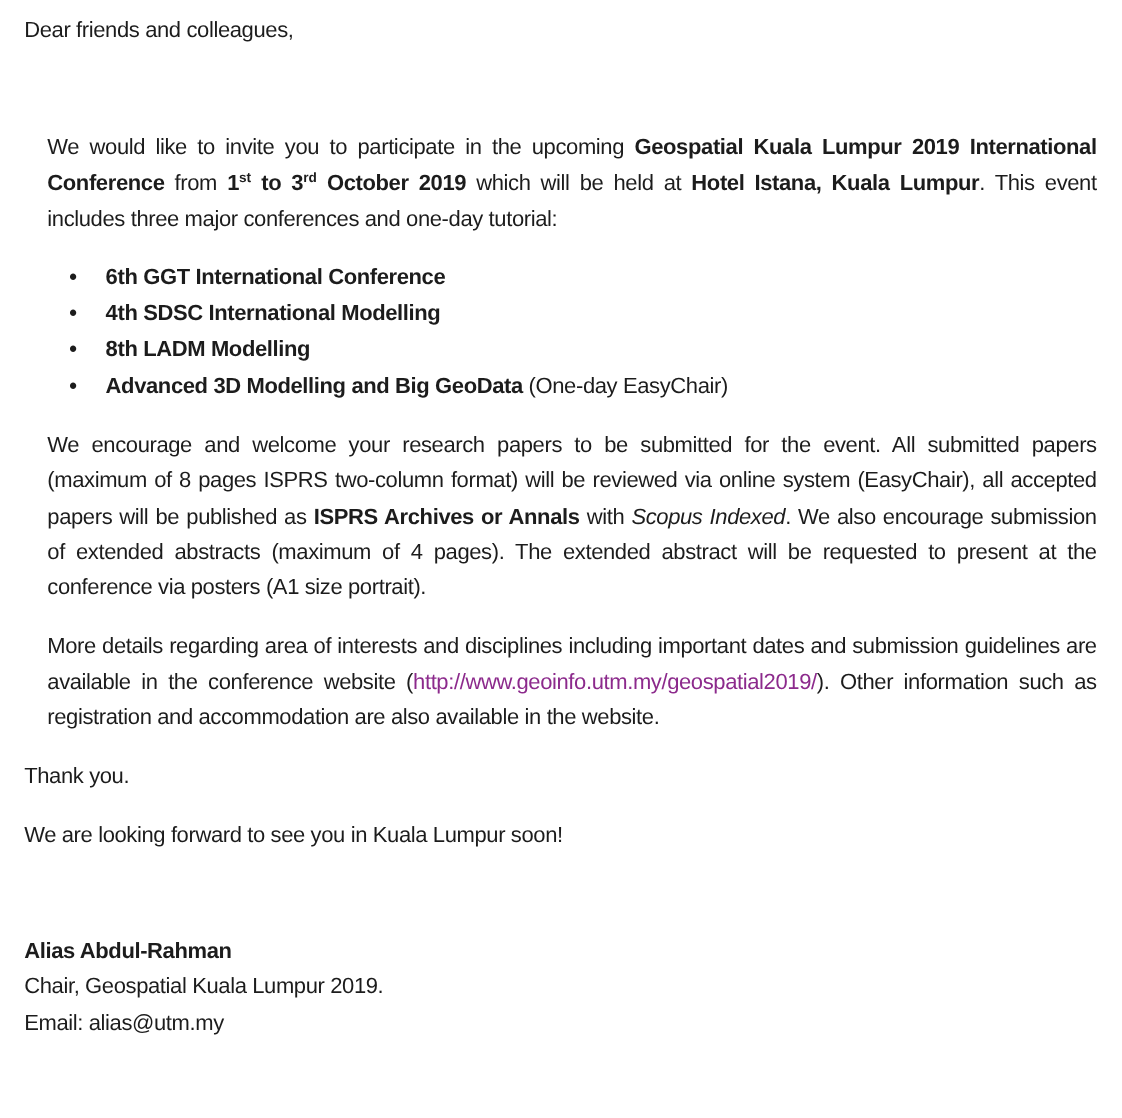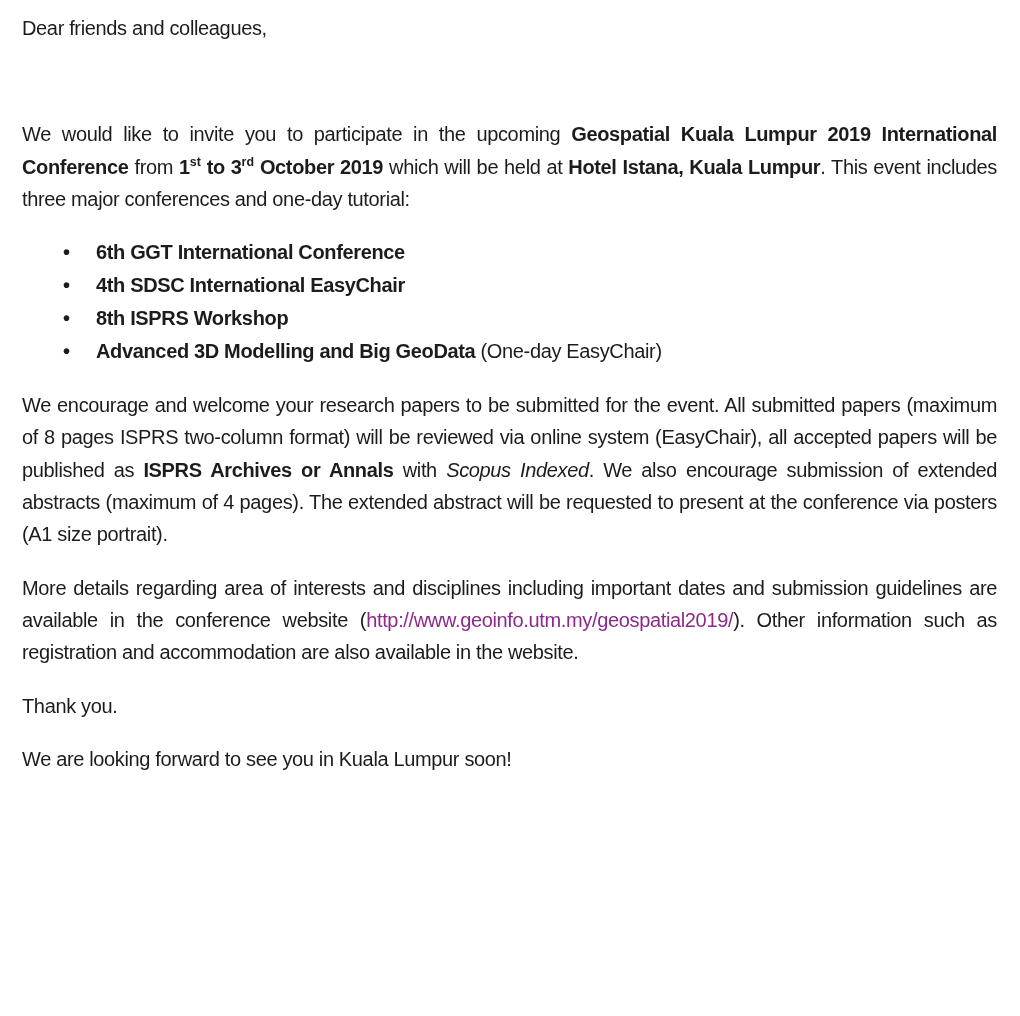--- a/index.html
+++ b/index.html
@@ -17,21 +17,21 @@
   .page {
     box-sizing: border-box;
     width: 1020px;
     height: 892px;
     padding: 12px 23px 0 22px;
     font-size: 20px;
     letter-spacing: -0.35px;
     line-height: 32.3px;
   }
   p { margin: 0 0 21px 0; }
-  .justify { text-align: justify; }
+  .justify { text-align: justify; margin-left: 21px; }
   .blank-line { height: 53px; }
   b, strong { font-weight: bold; }
   i, em { }
   sup {
     font-size: 62%;
     vertical-align: super;
     line-height: 0;
     letter-spacing: 0;
   }
   ul.bullets {
@@ -64,29 +64,34 @@
 
   <p>Dear friends and colleagues,</p>
 
   <div class="blank-line"></div>
 
 
   <p class="justify"><span>We would like to invite you to participate in the upcoming </span><b>Geospatial Kuala Lumpur 2019 International Conference</b><span> from </span><b><span>1</span><sup>st</sup><span> to 3</span><sup>rd</sup><span> October 2019</span></b><span> which will be held at </span><b>Hotel Istana, Kuala Lumpur</b><span>. This event includes three major conferences and one-day tutorial:</span></p>
 
   <ul class="bullets">
     <li><span class="marker">•</span><b>6th GGT International Conference</b><span></span></li>
-    <li><span class="marker">•</span><b>4th SDSC International EasyChair</b><span></span></li>
-    <li><span class="marker">•</span><b>8th ISPRS Workshop</b><span></span></li>
+    <li><span class="marker">•</span><b>4th SDSC International Modelling</b><span></span></li>
+    <li><span class="marker">•</span><b>8th LADM Modelling</b><span></span></li>
     <li><span class="marker">•</span><b>Advanced 3D Modelling and Big GeoData</b><span> (One-day EasyChair)</span></li>
   </ul>
 
   <p class="justify"><span>We encourage and welcome your research papers to be submitted for the event. All submitted papers (maximum of 8 pages ISPRS two-column format) will be reviewed via online system (EasyChair), all accepted papers will be published as </span><b>ISPRS Archives or Annals</b><span> with </span><i>Scopus Indexed</i><span>. We also encourage submission of extended abstracts (maximum of 4 pages). The extended abstract will be requested to present at the conference via posters (A1 size portrait).</span></p>
 
   <p class="justify"><span>More details regarding area of interests and disciplines including important dates and submission guidelines are available in the conference website (</span><a class="link">http://www.geoinfo.utm.my/geospatial2019/</a><span>). Other information such as registration and accommodation are also available in the website.</span></p>
 
   <p>Thank you.</p>
 
   <p>We are looking forward to see you in Kuala Lumpur soon!</p>
 
   <div class="blank-line"></div>
 
+  <div class="signature">
+    <p class="sig-name">Alias Abdul-Rahman</p>
+    <p>Chair, Geospatial Kuala Lumpur 2019.</p>
+    <p>Email: alias@utm.my</p>
+  </div>
 
 </div>
 
 </body></html>

